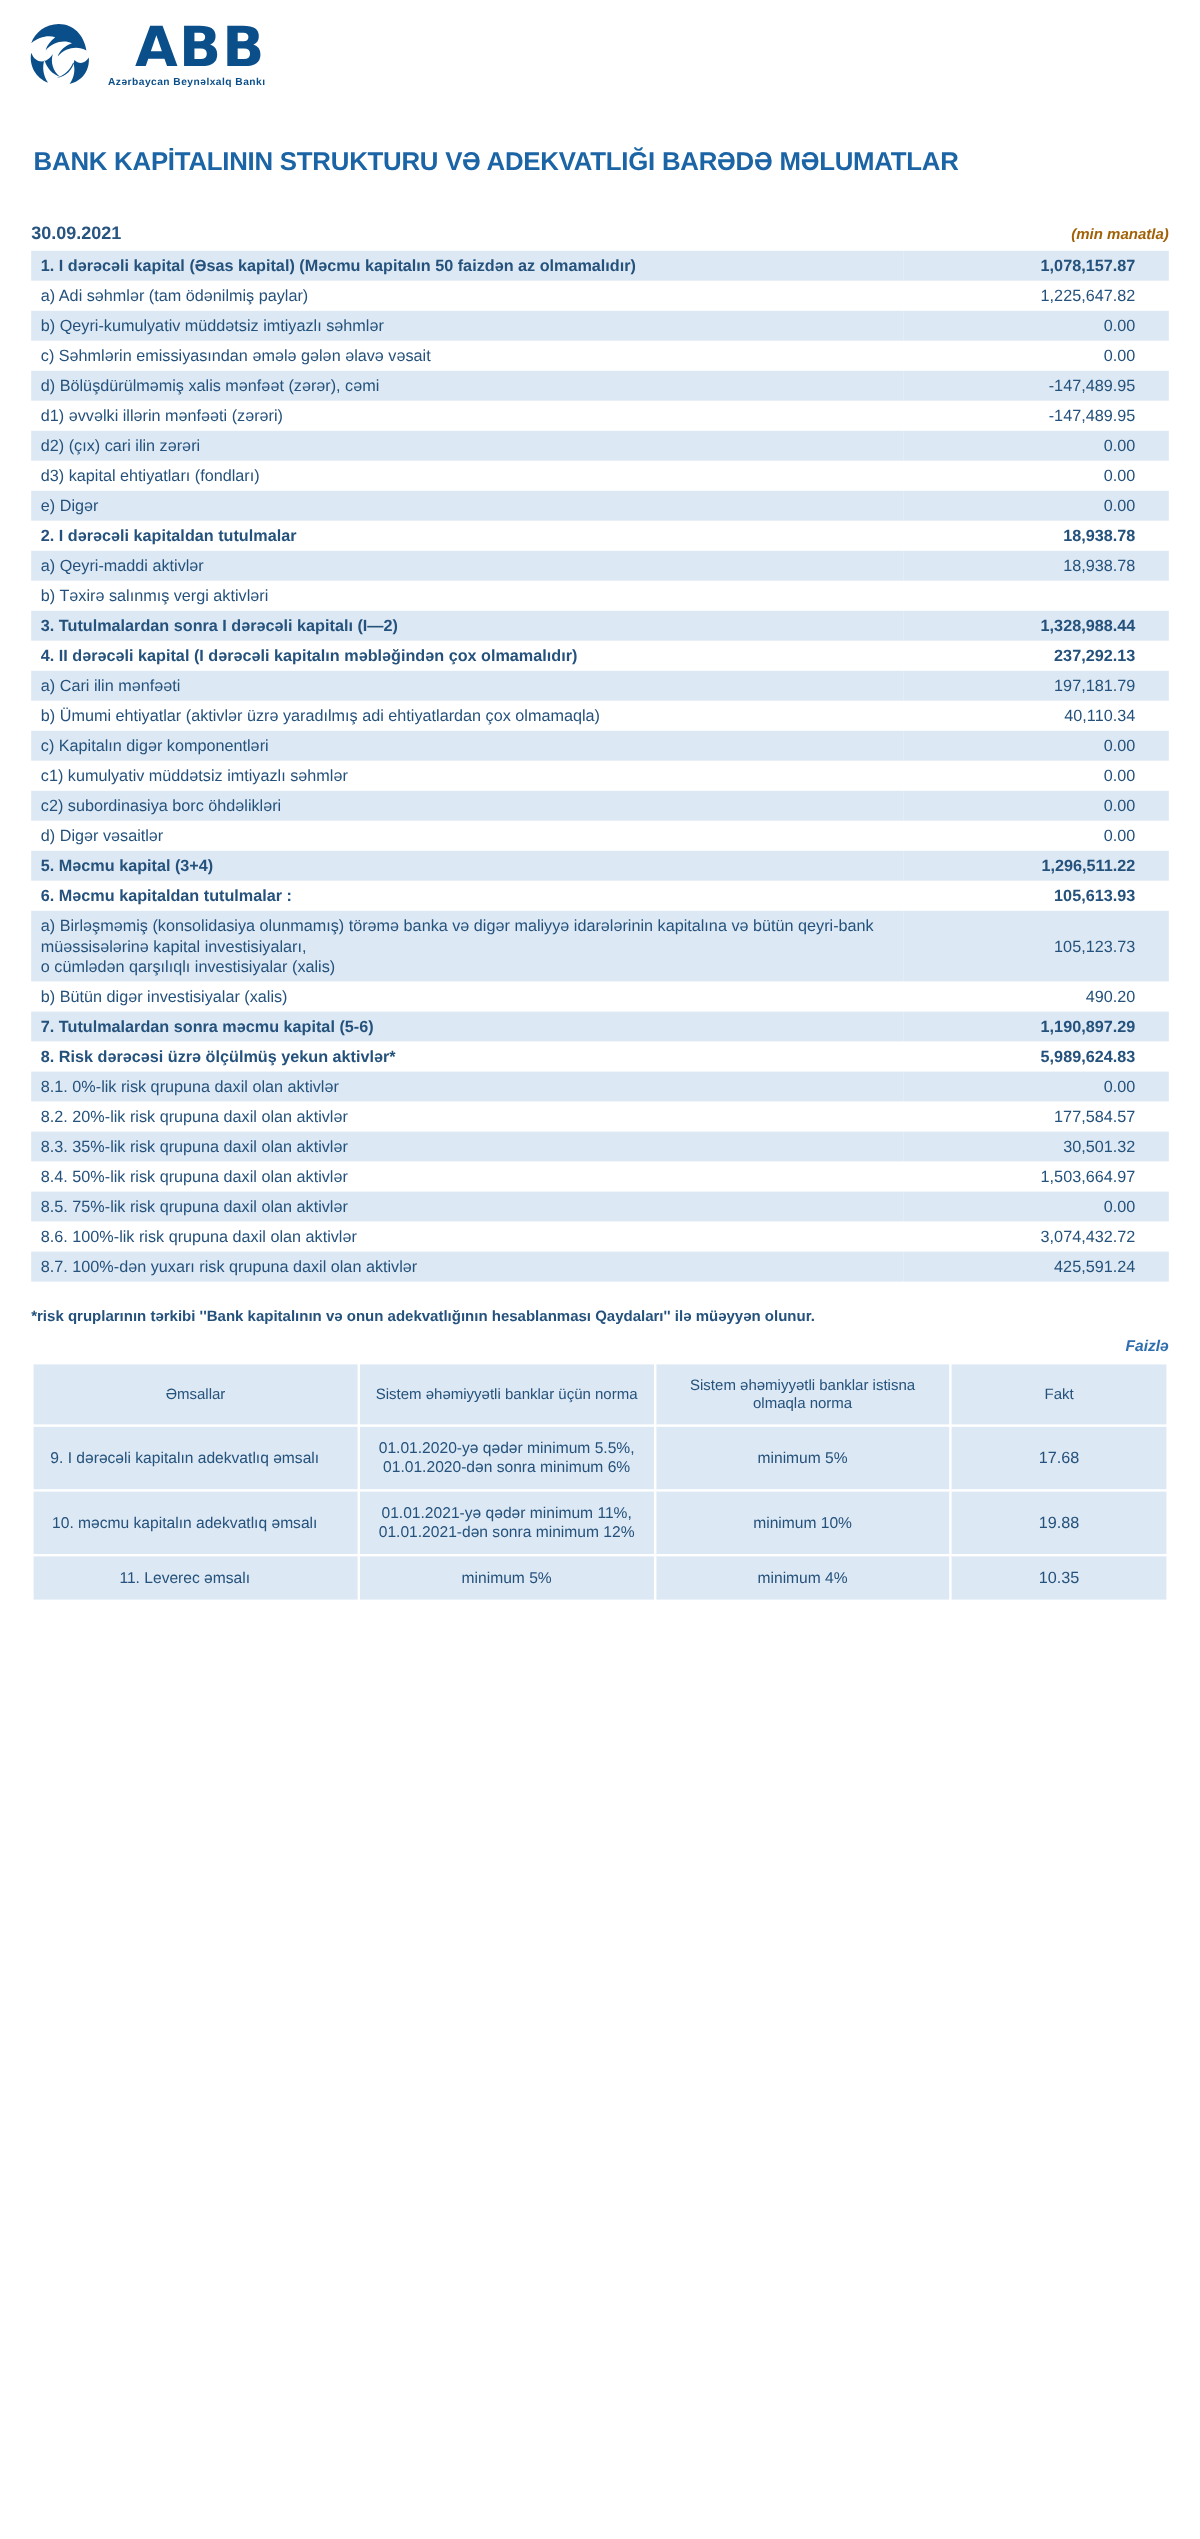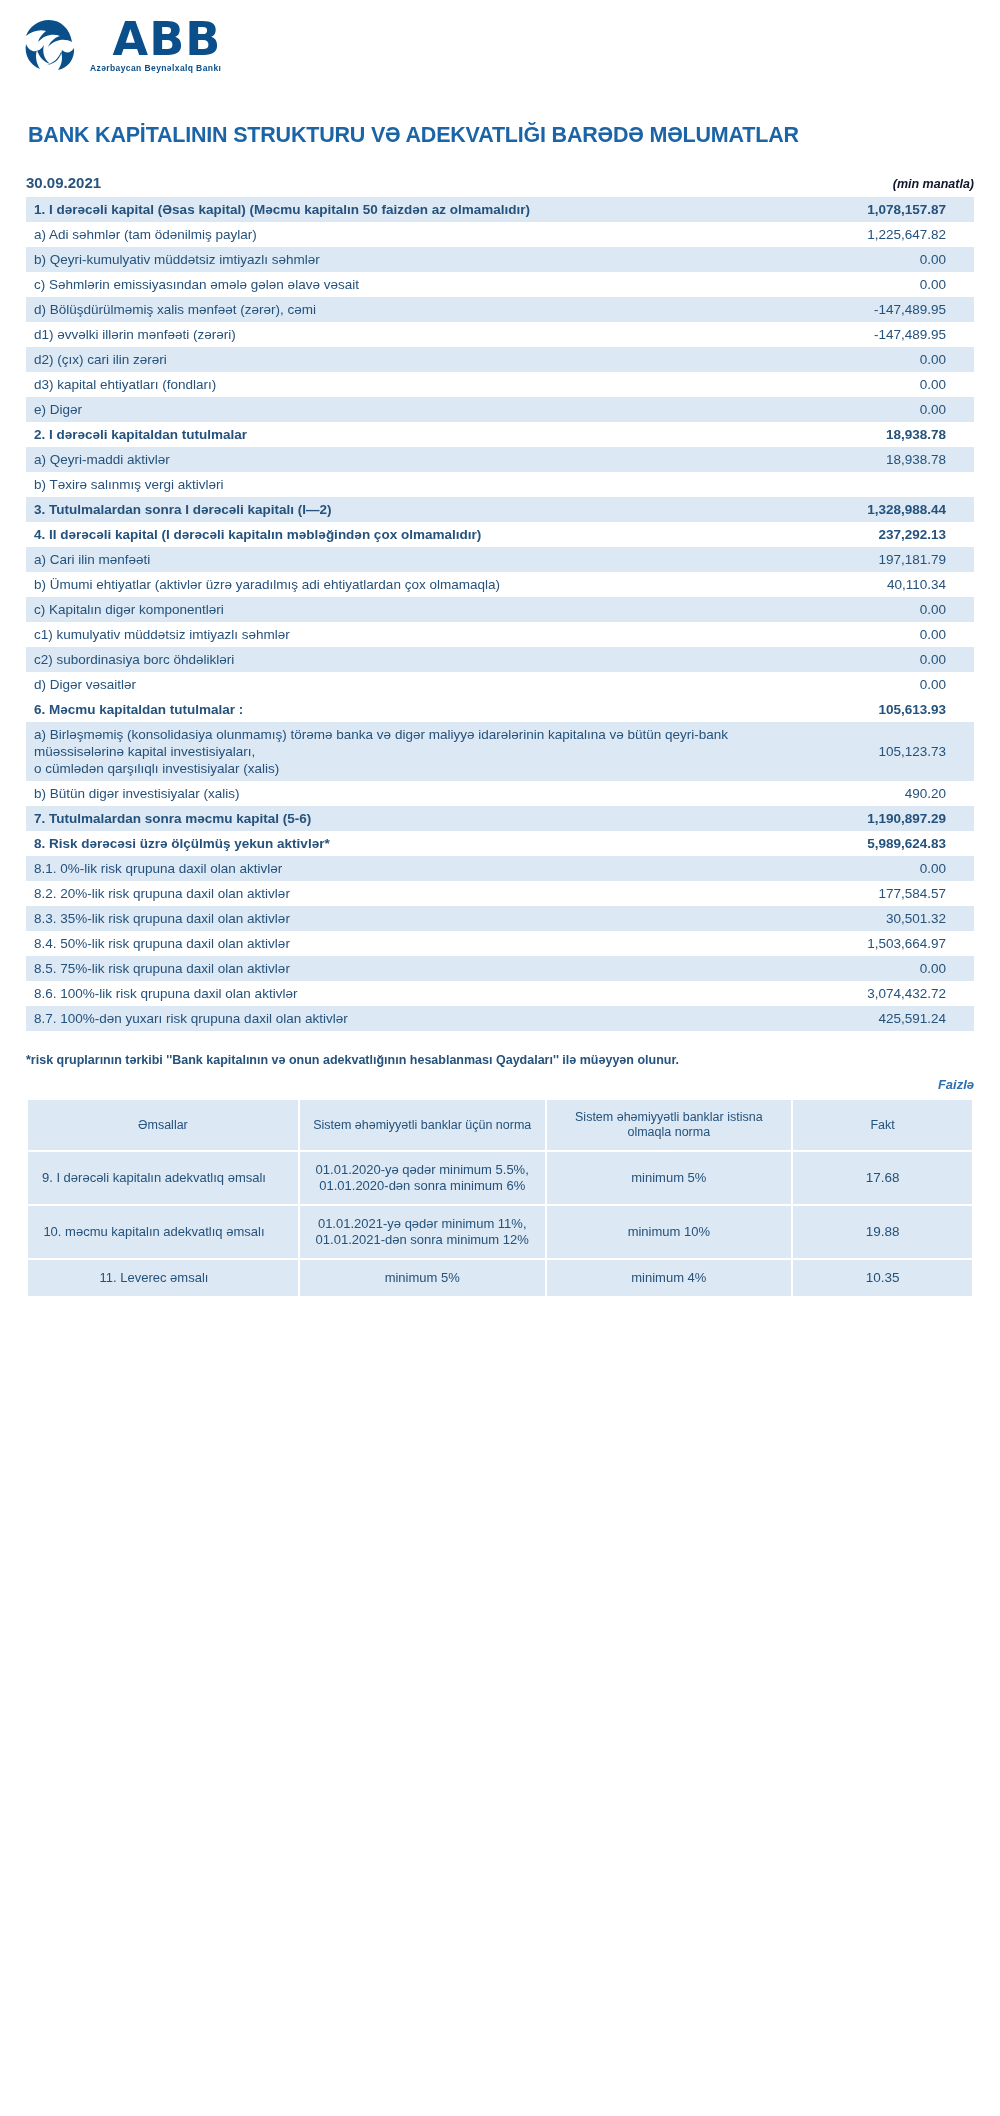--- a/index.html
+++ b/index.html
@@ -44,29 +44,29 @@
     margin: 46px 0 0 0;
     padding: 0 28px;
     font-size: 21.5px;
     font-weight: bold;
     color: #1b64a5;
     letter-spacing: -0.2px;
     line-height: 26px;
   }
   
   .date-row {
-    margin-top: 26px;
+    margin-top: 38px;
     padding: 0 26px 0 26px;
     display: flex;
     justify-content: space-between;
     align-items: baseline;
     color: #2c6ca8;
   }
   .date-left { font-size: 15px; font-weight: bold; color: #28557f; }
-  .date-right { font-size: 12.5px; font-style: italic; color: #0f172a; font-weight: bold; }
+  .date-right { font-size: 12.5px; font-style: italic; color: #a16207; font-weight: bold; }
 
   
   table.main {
     width: calc(100% - 52px);
     margin: 6px 26px 0 26px;
     border-collapse: collapse;
     table-layout: fixed;
   }
   table.main td {
     padding: 4px 8px;
@@ -234,20 +234,24 @@
           <td class="label multi">c1) kumulyativ müddətsiz imtiyazlı səhmlər</td>
           <td class="value">0.00</td>
         </tr>
         <tr class="r-odd">
           <td class="label multi">c2) subordinasiya borc öhdəlikləri</td>
           <td class="value">0.00</td>
         </tr>
         <tr class="r-even">
           <td class="label multi">d) Digər vəsaitlər</td>
           <td class="value">0.00</td>
+        </tr>
+        <tr class="r-odd bold">
+          <td class="label multi">5. Məcmu kapital (3+4)</td>
+          <td class="value val-strong">1,296,511.22</td>
         </tr>
         <tr class="r-even bold">
           <td class="label multi">6. Məcmu kapitaldan tutulmalar :</td>
           <td class="value val-strong">105,613.93</td>
         </tr>
         <tr class="r-odd">
           <td class="label multi">a) Birləşməmiş (konsolidasiya olunmamış) törəmə banka və digər maliyyə idarələrinin kapitalına və bütün qeyri-bank müəssisələrinə kapital investisiyaları,<br>o cümlədən qarşılıqlı investisiyalar (xalis)</td>
           <td class="value">105,123.73</td>
         </tr>
         <tr class="r-even">

